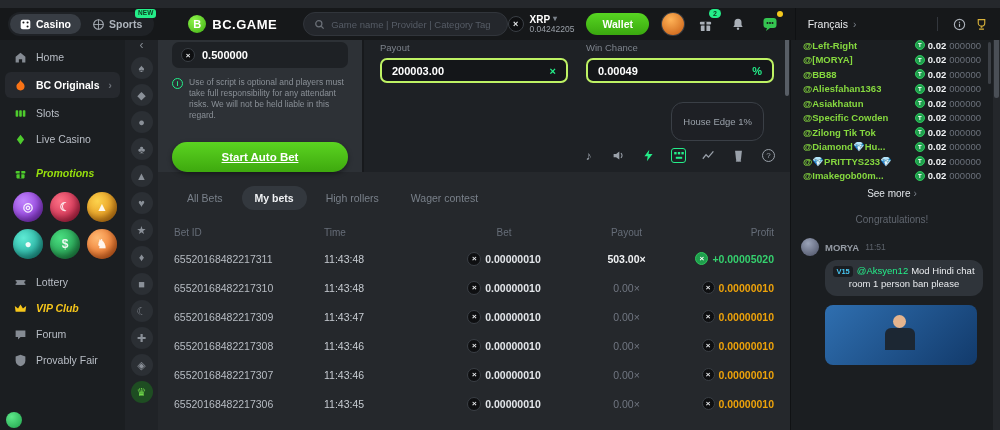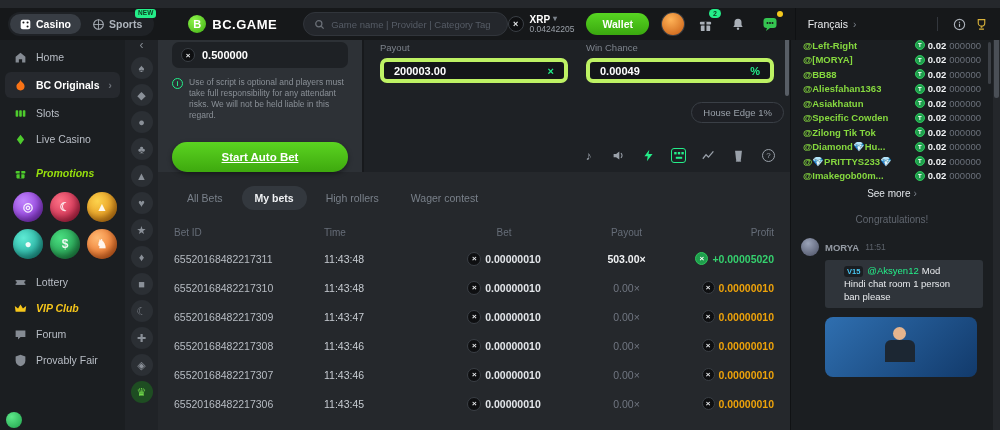--- a/index.html
+++ b/index.html
@@ -71,24 +71,24 @@
   .amt { display:flex; align-items:center; gap:7px; background:#1e2125; border-radius:7px; height:26px; padding:0 9px; }
   .amt input { background:transparent; border:none; outline:none; color:#fff; font-weight:bold; font-size:11px; width:100%; font-family:inherit; }
   .note { display:flex; gap:6px; margin-top:9px; }
   .info-i { width:11px; height:11px; border-radius:50%; border:1px solid #24ee89; color:#24ee89; font-size:7px; font-weight:bold; display:flex; align-items:center; justify-content:center; flex:none; margin-top:1px; font-style:normal; }
   .note p { font-size:8.5px; line-height:1.3; color:#8a9097; }
   .start { display:block; width:100%; margin-top:21px; height:30px; border:none; border-radius:16px; background:linear-gradient(#5bd321,#3ea90e); color:#fff; font-weight:bold; font-size:11.5px; cursor:pointer; font-family:inherit; box-shadow:0 2px 5px rgba(0,0,0,.4);text-decoration:underline; }
   .gview { flex:1; background:#1e2125; position:relative; padding:10px 16px; }
   .fields { display:flex; gap:18px; }
   .f { flex:1; }
   .f label { display:block; font-size:9.5px; color:#7d838c; margin-bottom:5px; }
-  .fi { display:flex; align-items:center; background:#141619; border:4px solid #bef264; border-radius:7px; height:25px; padding:0 10px; }
+  .fi { display:flex; align-items:center; background:#141619; border:2px solid #bef264; border-radius:7px; height:25px; padding:0 10px; }
   .fi input { background:transparent; border:none; outline:none; color:#fff; font-weight:bold; font-size:11px; width:100%; font-family:inherit; }
   .sfx { color:#24ee89; font-weight:bold; font-size:11px; }
-  .hedge { position:absolute; right:6px; top:70px; border:1px solid #3a3f46; border-radius:12px; padding:4px 11px; font-size:9.5px; color:#9aa1aa; background:rgba(30,33,37,.7); }
+  .hedge { position:absolute; right:26px; top:70px; border:1px solid #3a3f46; border-radius:12px; padding:13px 11px; font-size:9.5px; color:#9aa1aa; background:rgba(30,33,37,.7); }
   .gicons { position:absolute; right:14px; bottom:9px; display:flex; align-items:center; gap:15px; color:#9aa1aa; }
   .gic { display:flex; align-items:center; justify-content:center; width:15px; height:15px; cursor:pointer; font-size:12px; }
   .gic.on { color:#24ee89; }
   .gic.box { border:1px solid #24ee89; border-radius:3px; }
   .help-c { width:13px; height:13px; border:1px solid #9aa1aa; border-radius:50%; font-size:8px; display:flex; align-items:center; justify-content:center; }
 
   .tabs { display:flex; align-items:center; gap:6px; padding:14px 16px 10px; }
   .tab { border:none; background:transparent; color:#79808a; font-size:10.5px; padding:6px 13px; border-radius:15px; cursor:pointer; font-family:inherit; }
   .tab.active { background:#33383e; color:#f0f2f4; font-weight:bold; }
 
@@ -120,21 +120,21 @@
   .seemore { text-align:center; margin-top:5px; color:#dfe3e7; font-size:10px; cursor:pointer; }
   .seemore .chev { margin-left:3px; }
   .congrats { text-align:center; margin-top:15px; color:#60666f; font-size:10px; }
   .msg { margin:13px 10px 0; }
   .mhead { display:flex; align-items:center; gap:6px; }
   .mav { width:18px; height:18px; border-radius:50%; flex:none; }
   .a1 { background:radial-gradient(circle at 40% 30%, #9aa3b8, #4a4f63); }
   .a2 { background:radial-gradient(circle at 40% 30%, #ffc06a, #b65a10); }
   .mname { color:#959ba4; font-size:9.5px; font-weight:bold; }
   .mtime { color:#5c626b; font-size:8.5px; }
-  .mbubble { margin:4px 0 0 24px; background:#2f343a; border-radius:3px; padding:5px 19px; font-size:9.5px; line-height:1.35; color:#e9ebee; width:fit-content; max-width:164px; }
+  .mbubble { margin:4px 0 0 24px; background:#2f343a; border-radius:12px; padding:5px 8px; font-size:9.5px; line-height:1.35; color:#e9ebee; width:fit-content; max-width:164px;text-align:center; }
   .vbadge { background:#1a1d21; border-radius:3px; padding:1px 3px; font-size:7.5px; margin-right:4px; }
   .v15 { color:#49c7f2; } .v30 { color:#f5a623; }
   .mention { color:#24ee89; margin-right:3px; }
   .imgmsg { margin:9px 10px 0 34px; }
   .thumb { position:relative; width:152px; height:60px; border-radius:8px; overflow:hidden; background:linear-gradient(135deg,#2f6fb0,#123a6b); cursor:pointer; }
   .th-head { position:absolute; left:68px; top:10px; width:13px; height:13px; border-radius:50%; background:#e4b48e; }
   .th-body { position:absolute; left:60px; top:23px; width:30px; height:22px; border-radius:6px 6px 0 0; background:#1c2733; }
   .cscroll { position:absolute; right:2px; top:10px; width:3px; height:42px; background:#3c4046; border-radius:2px; }
 
   .pscroll { position:absolute; right:0; top:32px; bottom:0; width:7px; background:#24272b; }

